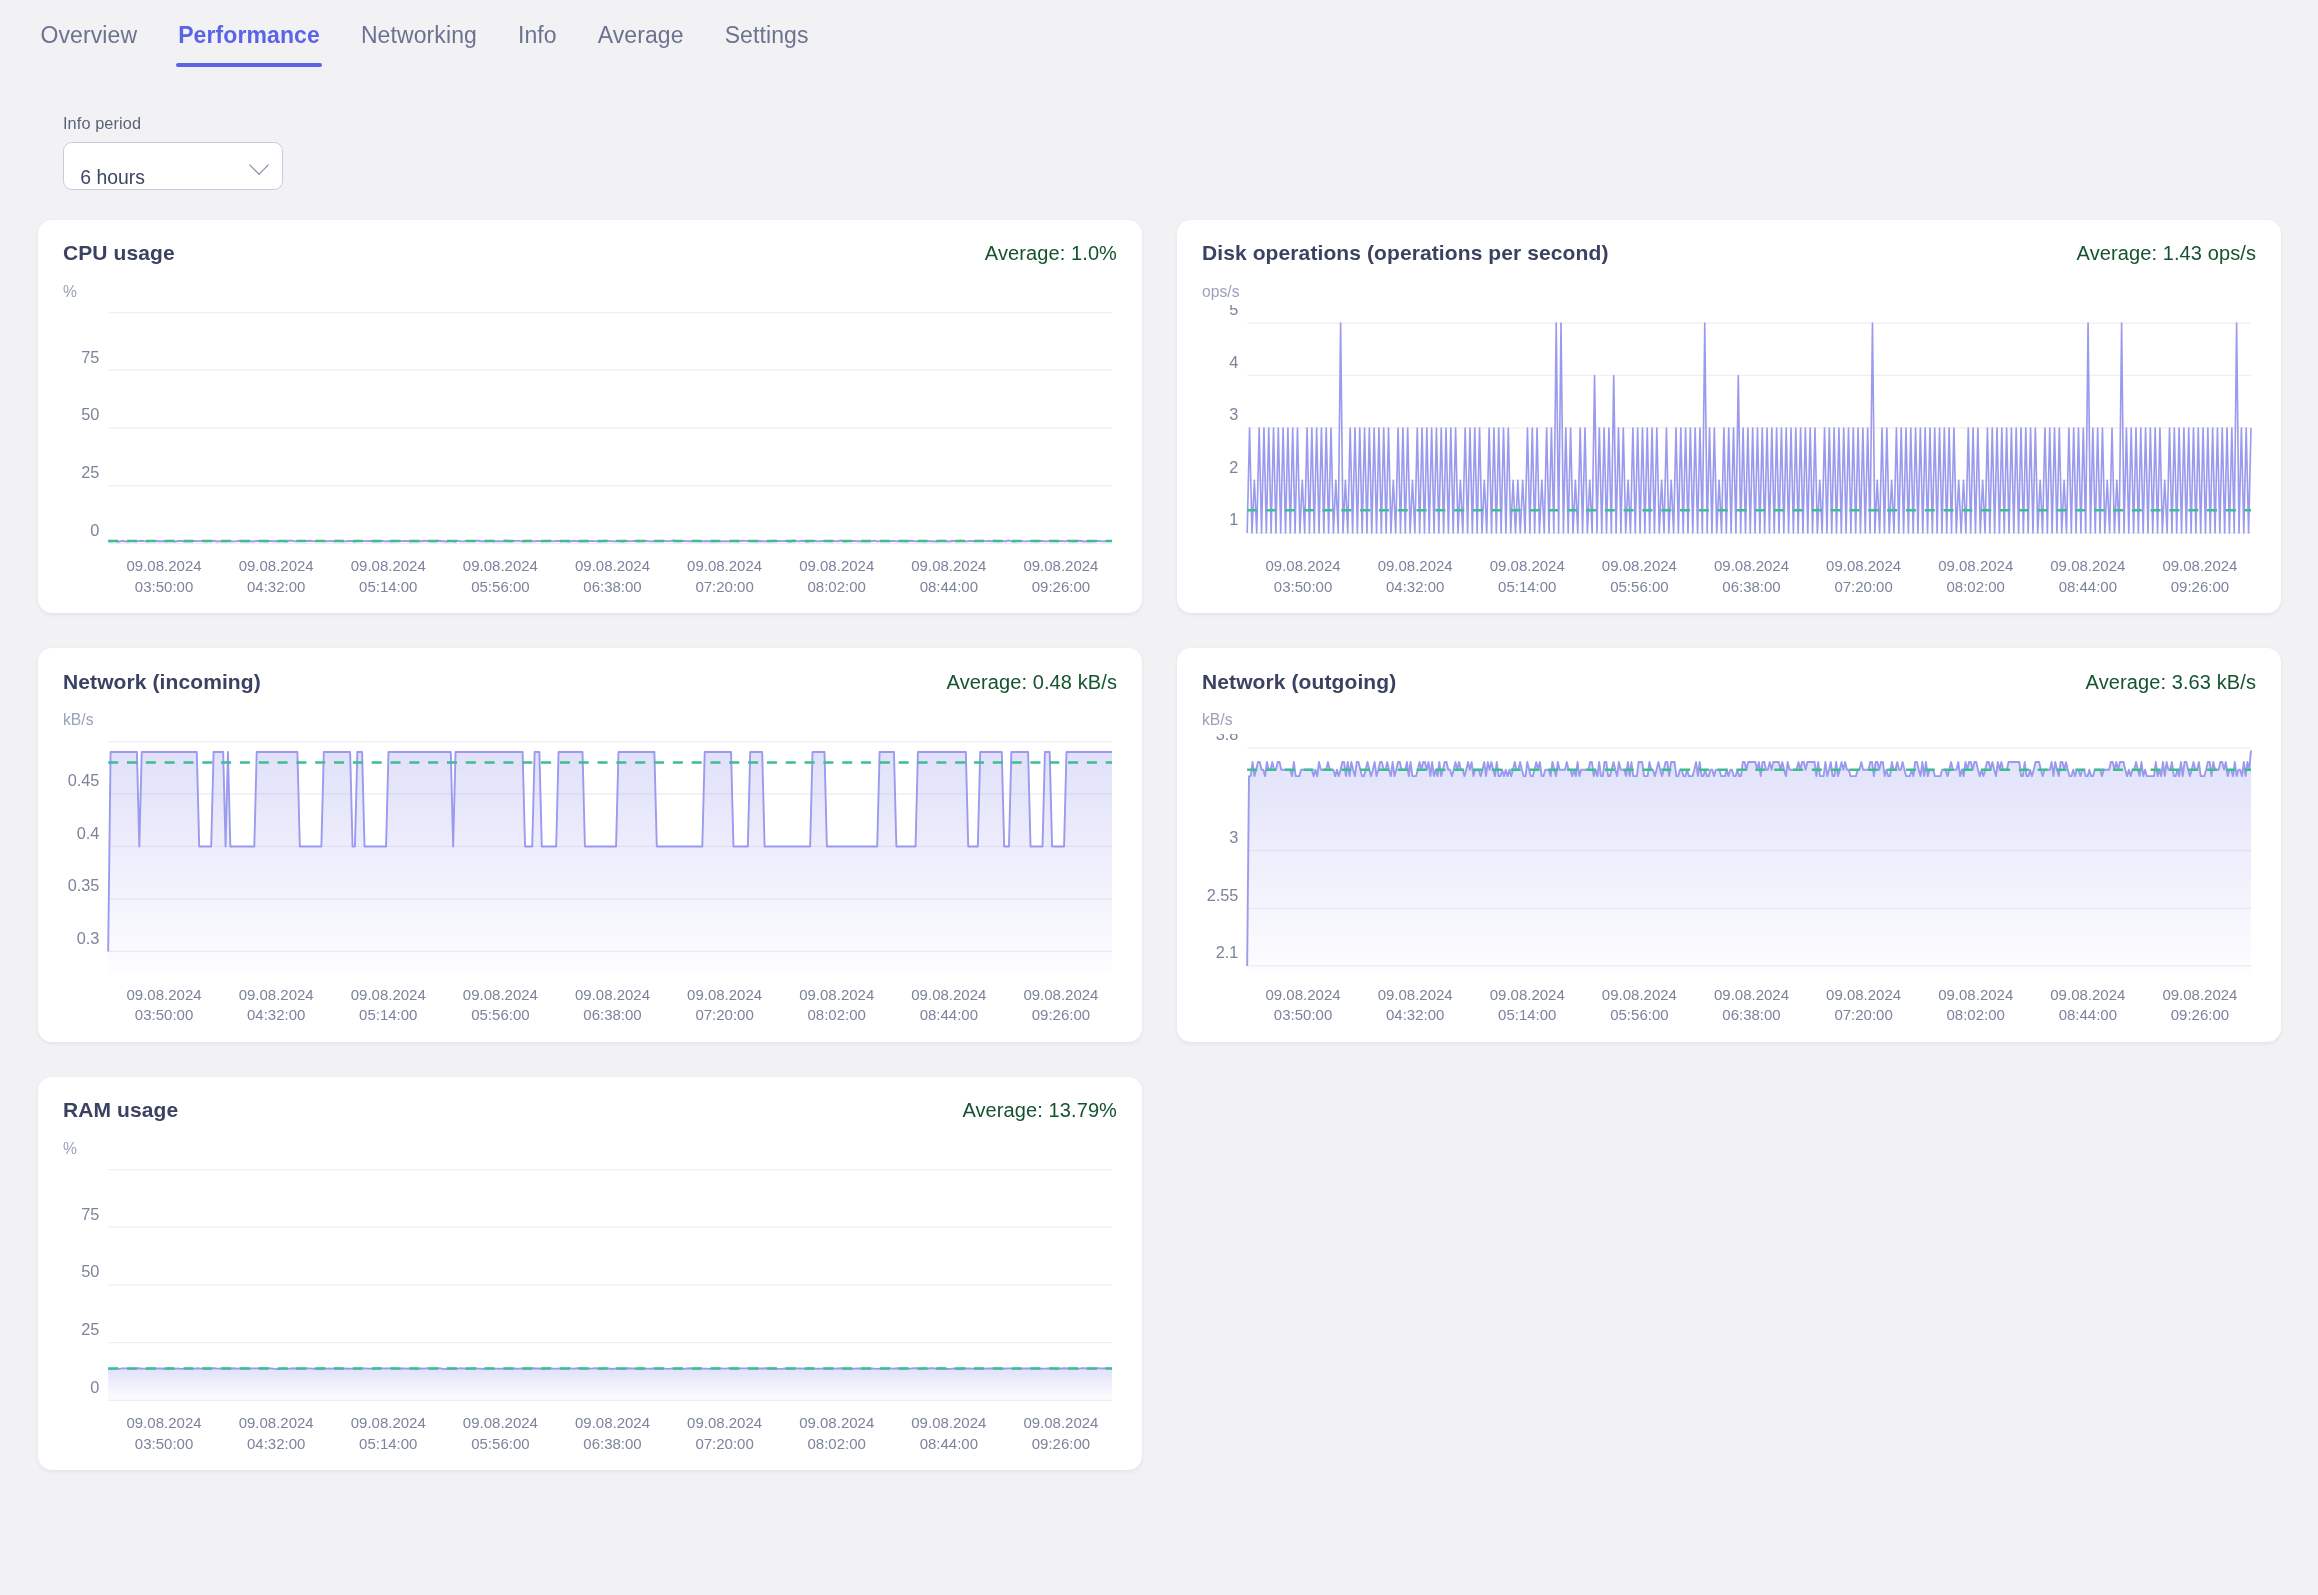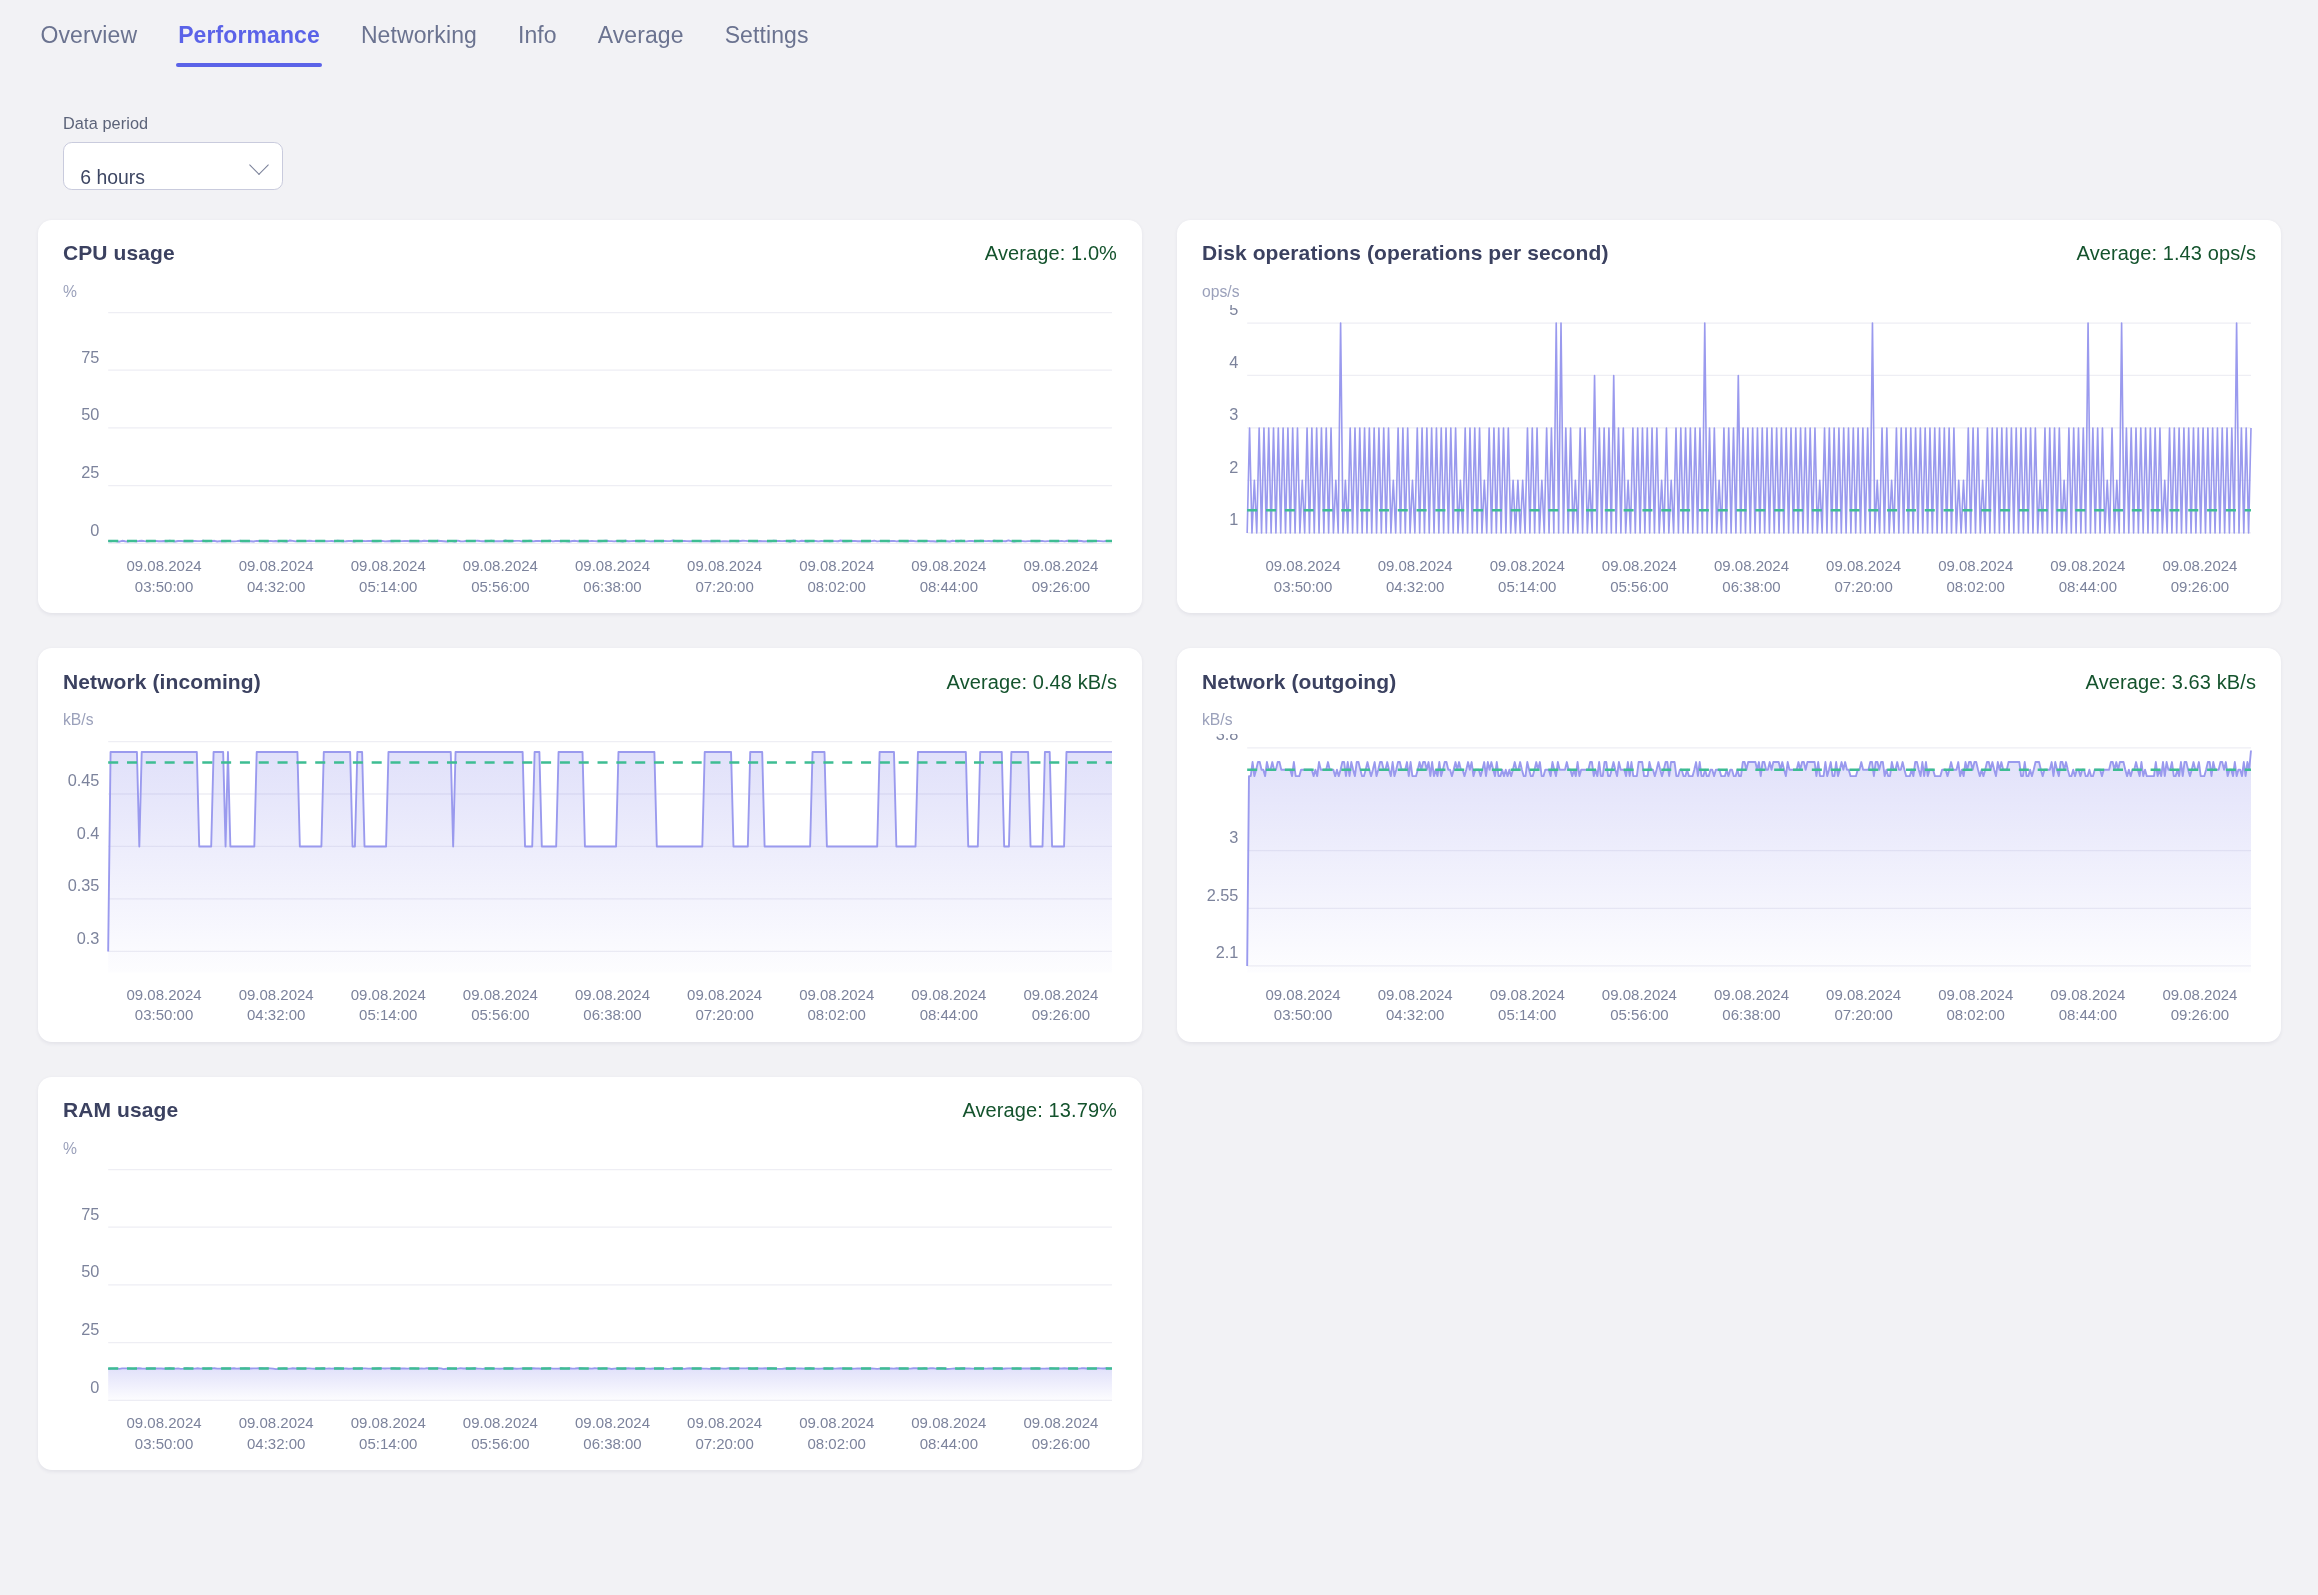--- a/index.html
+++ b/index.html
@@ -133,21 +133,21 @@
 <div class="tabbar">
   <div class="tab">Overview</div>
   <div class="tab active">Performance</div>
   <div class="tab">Networking</div>
   <div class="tab">Info</div>
   <div class="tab">Average</div>
   <div class="tab">Settings</div>
 </div>
 
 <div class="period-wrap">
-  <div class="period-label">Data period</div>
+  <div class="period-label">Info period</div>
   <div class="select">
     <span class="select-value">6 hours</span>
     <span class="chev"></span>
   </div>
 </div>
 
 <div class="grid">
 
   <div class="card">
     <div class="card-head">

